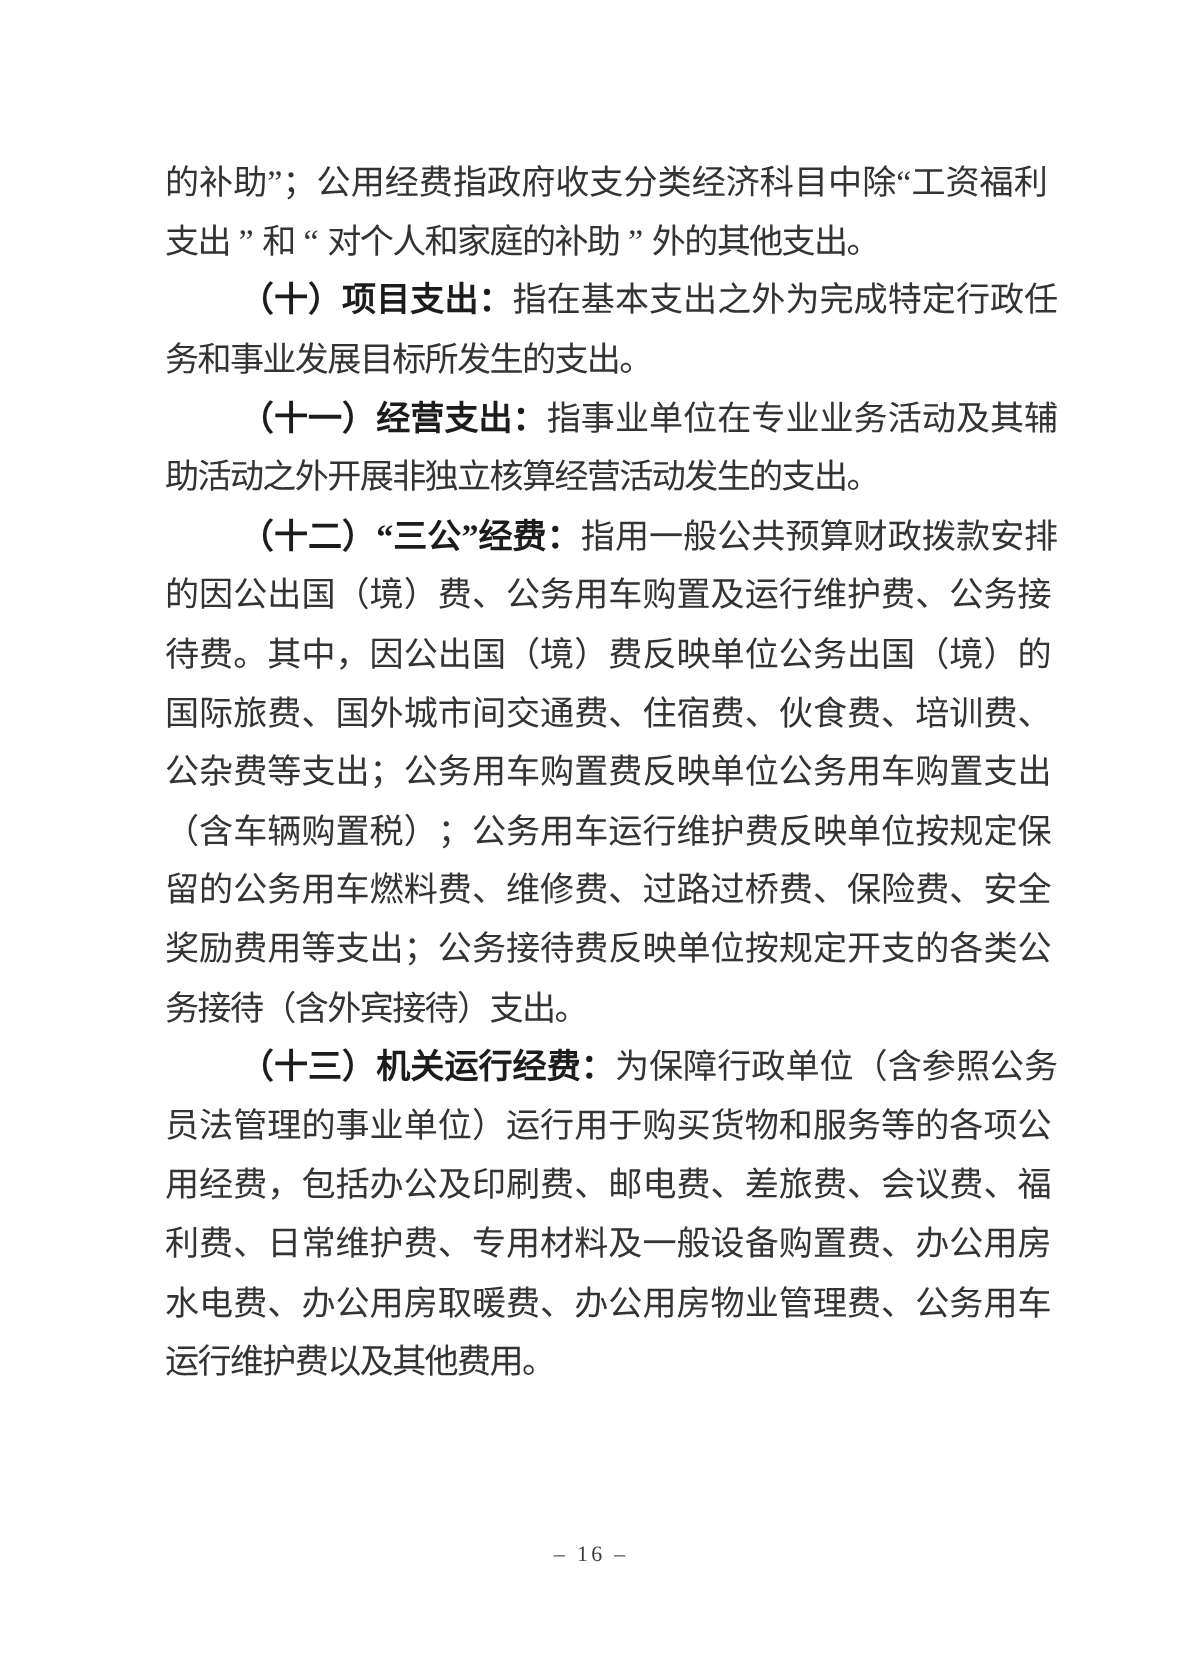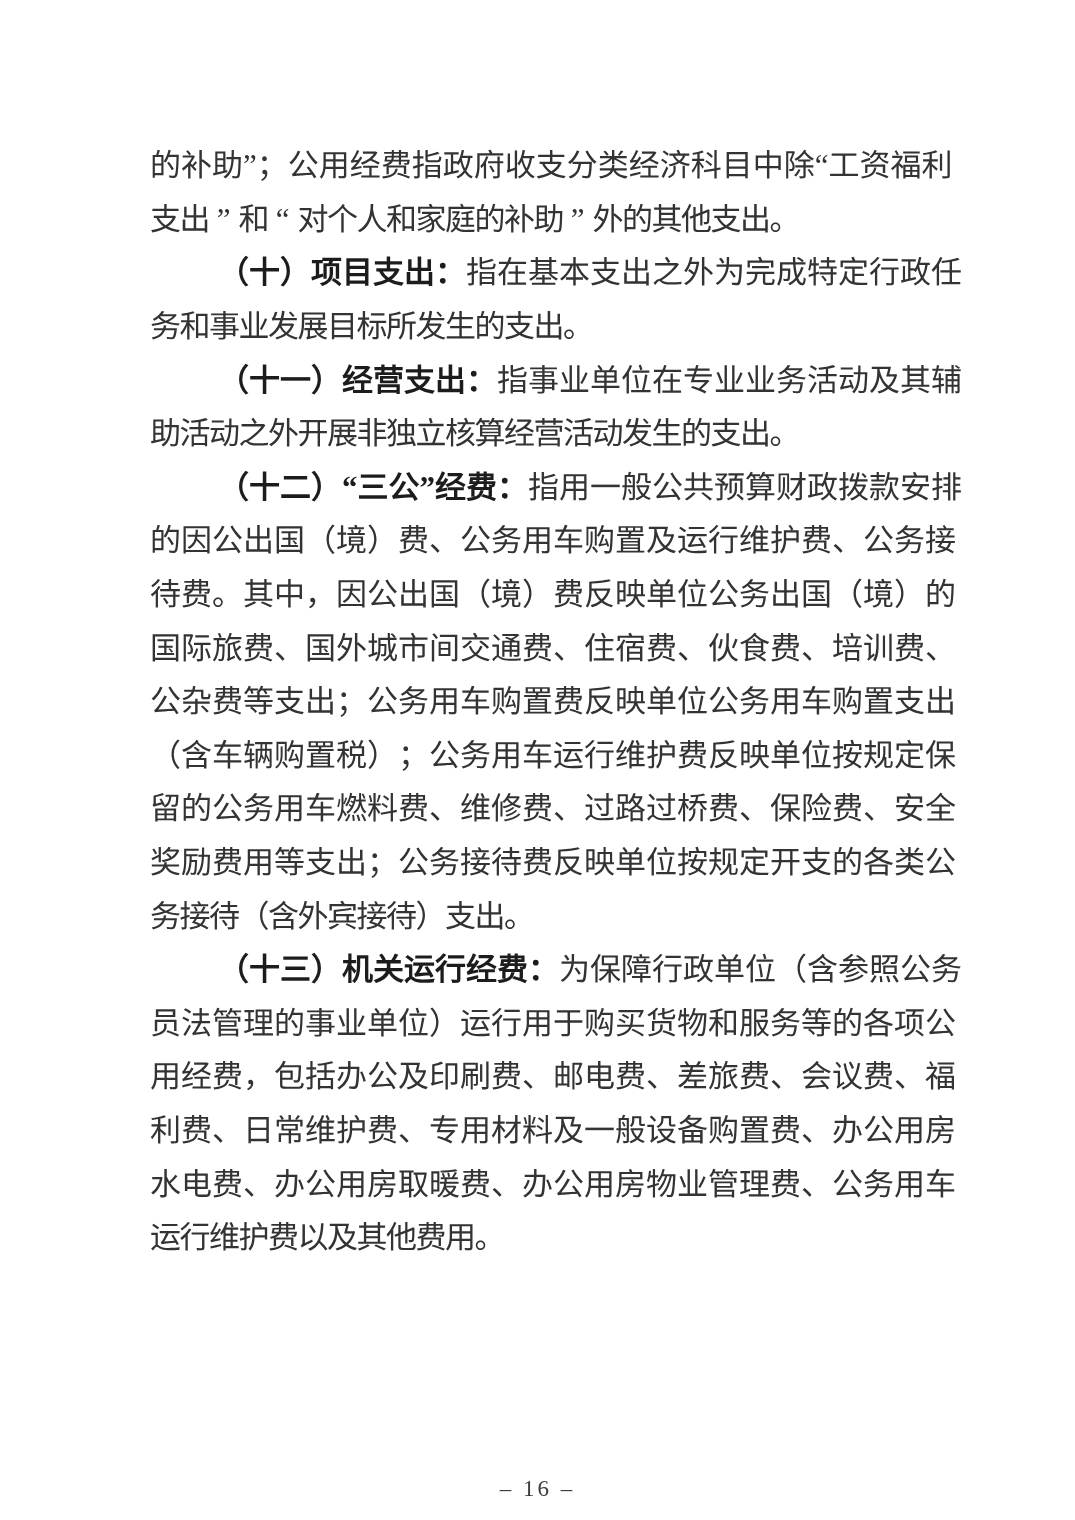--- a/index.html
+++ b/index.html
@@ -47,25 +47,25 @@
   
   .line:not(.fill) .ch {
     width: 29.5px;
   }
   .lead {
     font-weight: bold;
     color: #1c1c1c;
   }
   .footer {
     position: absolute;
-    top: 1476px;
+    top: 1402px;
     left: 0;
     width: 100%;
     text-align: center;
-    font-size: 23px;
+    font-size: 20px;
     letter-spacing: 3px;
     color: #3d3d3d;
   }
 </style>
 </head>
 <body>
 
 <div class="page">
   <main class="content" id="doc-body">
       <div class="paragraph">

